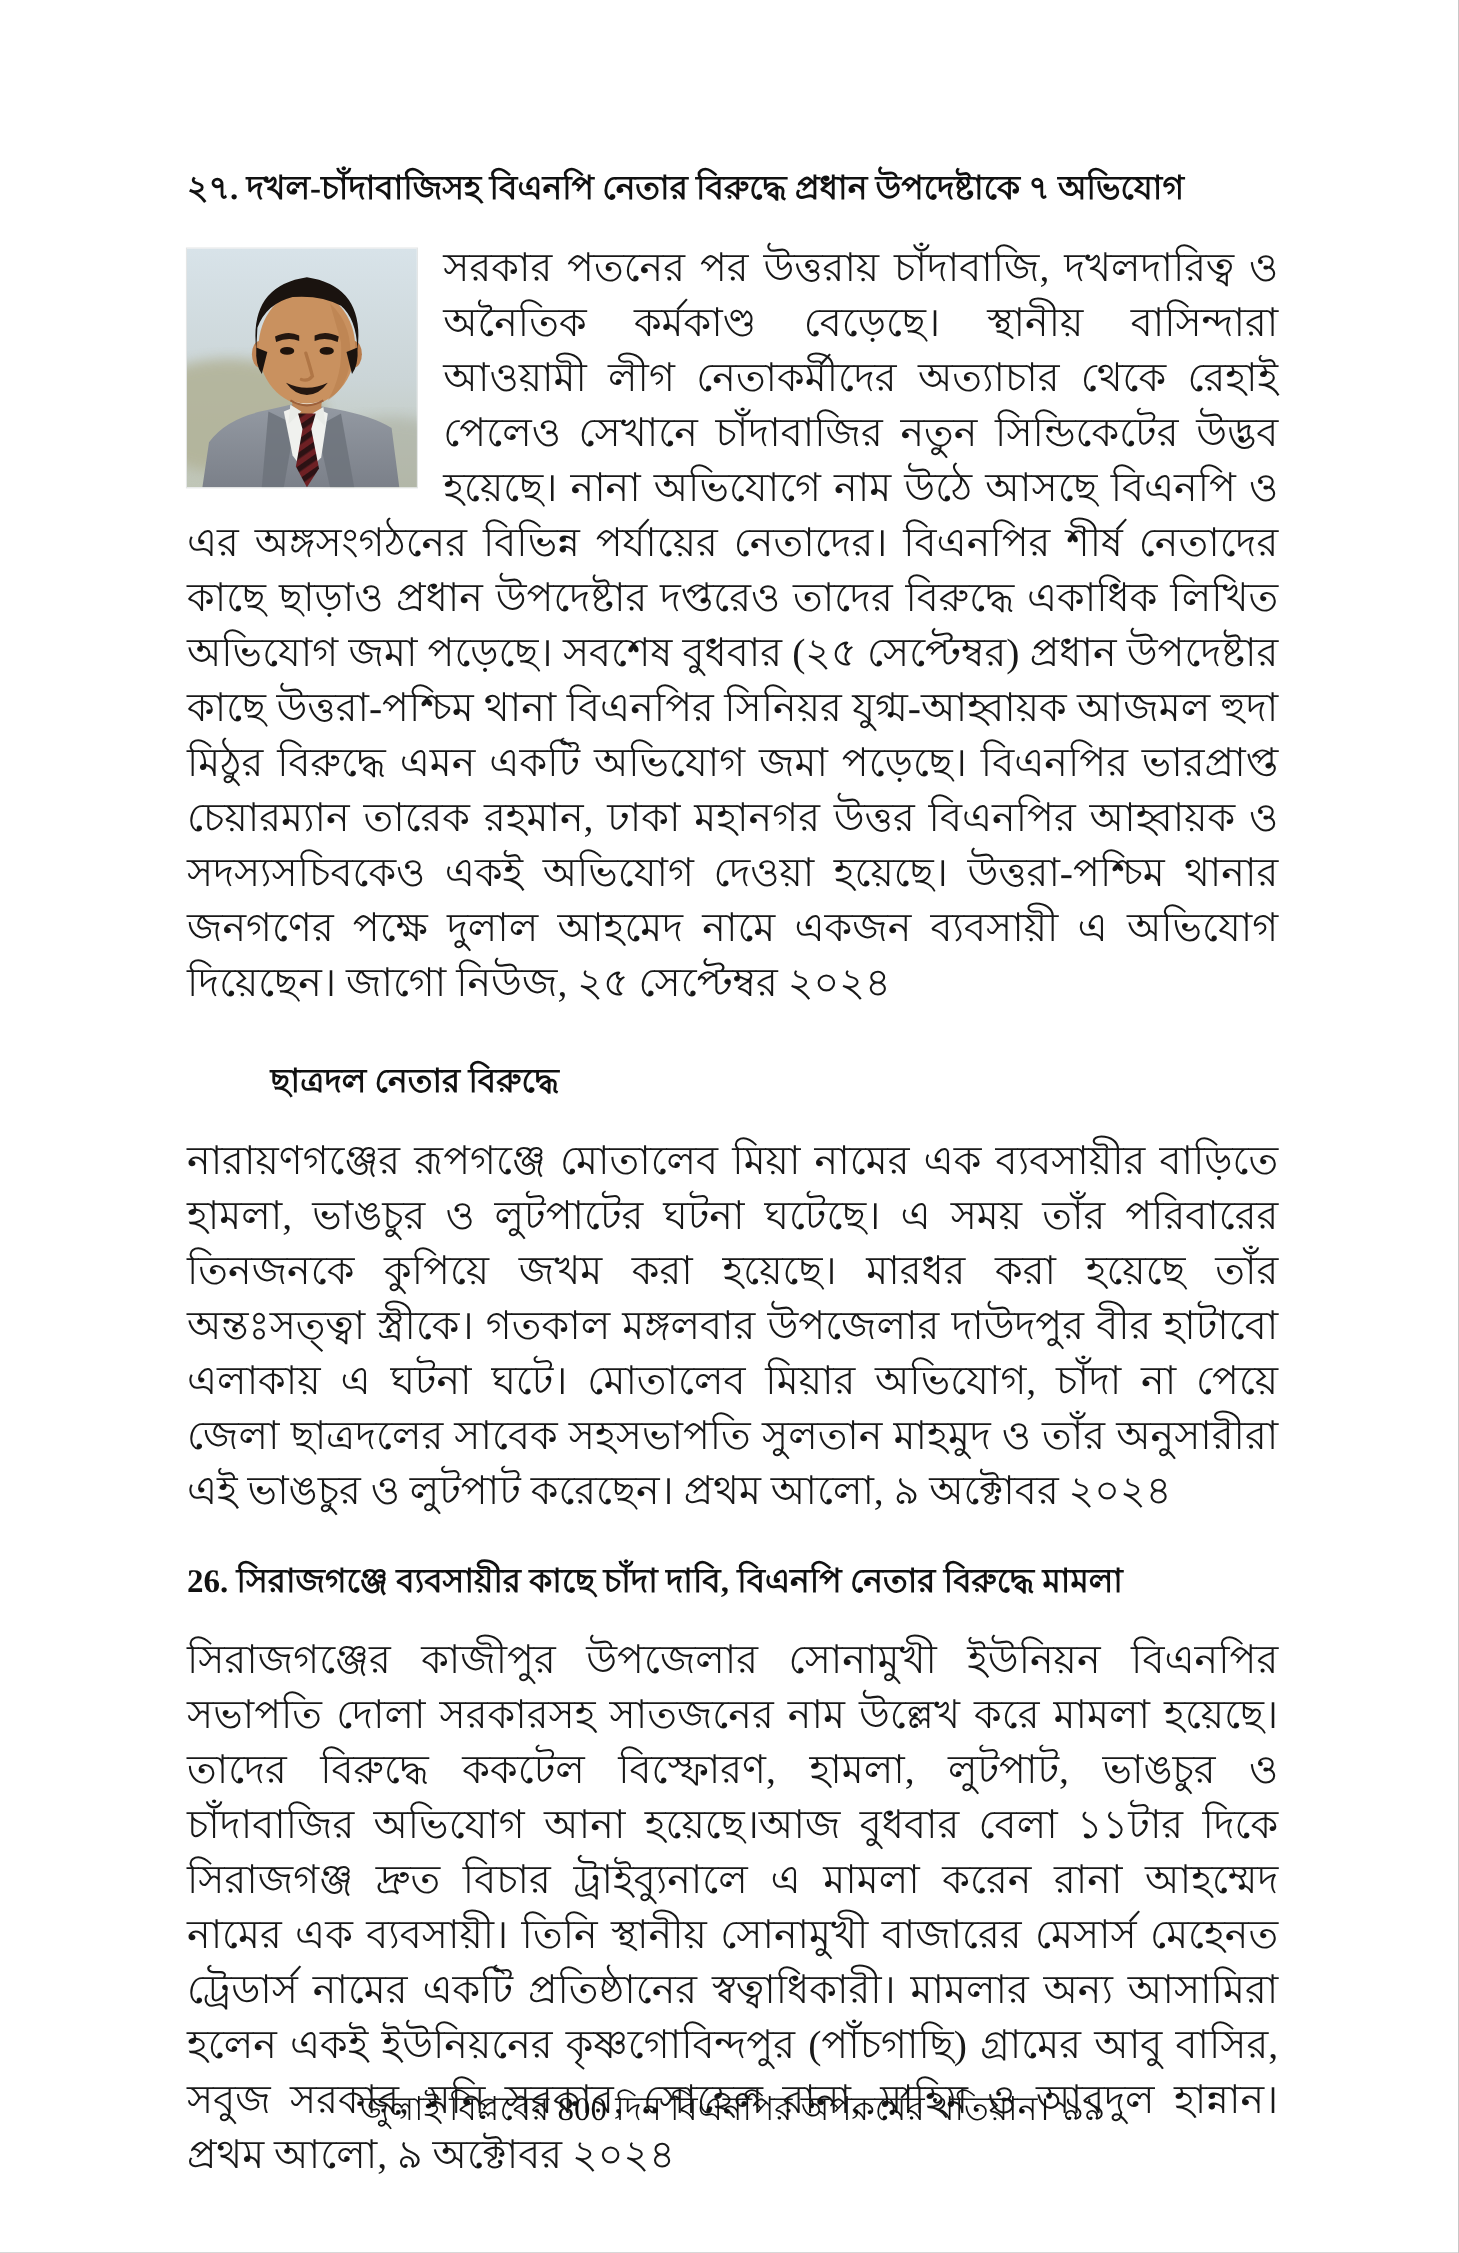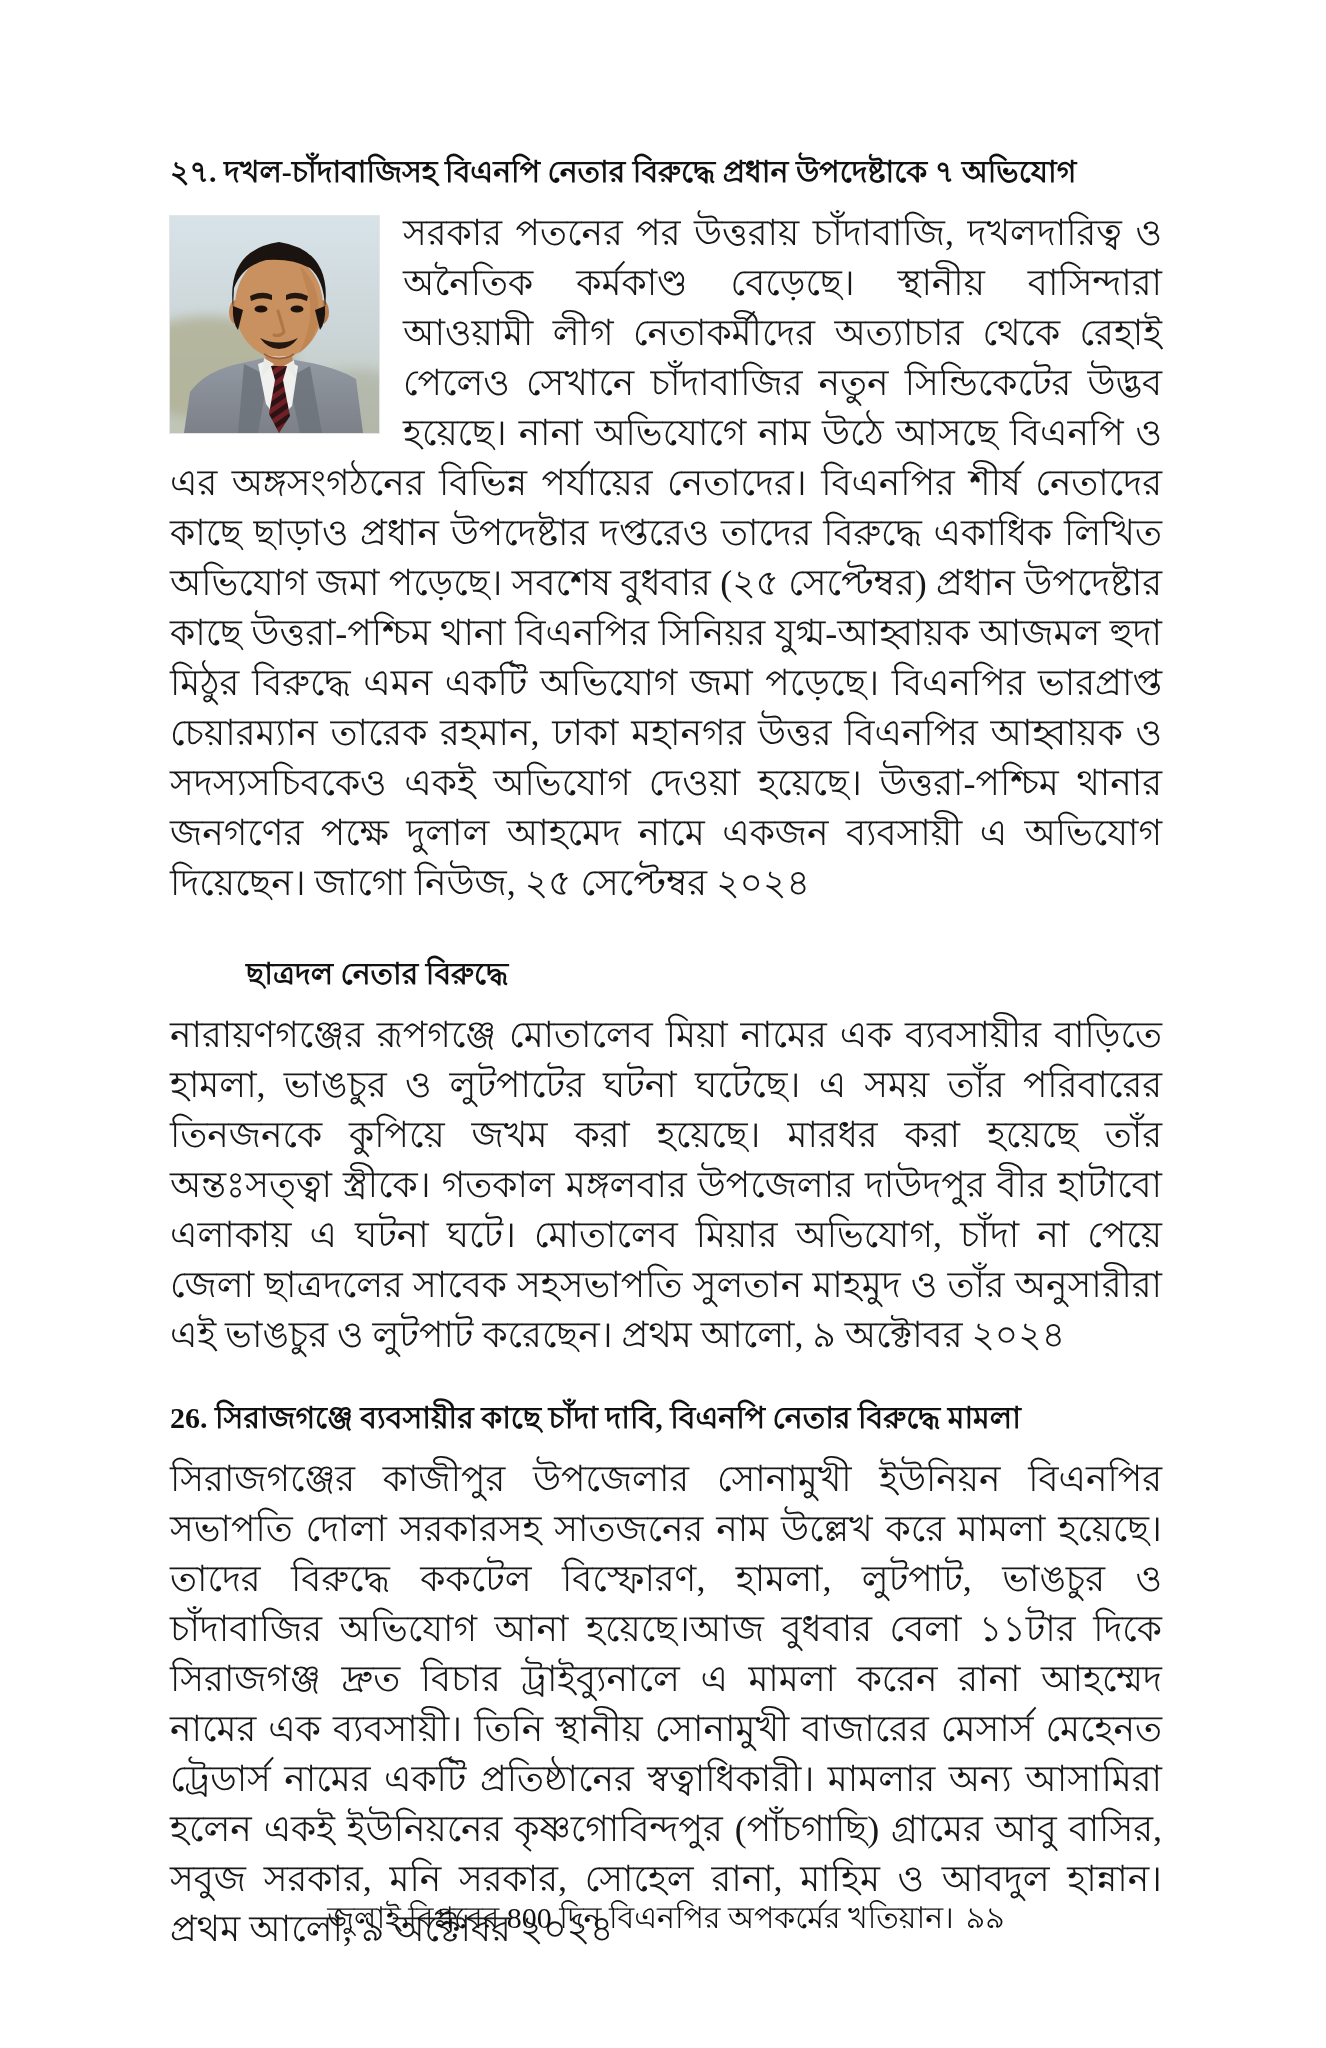--- a/index.html
+++ b/index.html
@@ -19,21 +19,21 @@
     font-size:30px; line-height:52px; font-weight:700;
     color:#111111; margin:0; padding:0;
   }
   .sec-heading .hline { display:block; }
   .sec-heading .hline.indent { padding-left:76px;margin-top:40px; }
 
   .para {
     font-size:36px; line-height:50px;
     text-align:justify; text-justify:inter-word;
     color:#181818;
-    margin:10px 0 32px 0;
+    margin:20px 0 32px 0;
   }
   .para.last { margin-bottom:0; }
 
   .photo-wrap {
     float:left;
     width:209px; height:217px;
     margin:8px 24px 25px 0;
     outline:1px solid #e4e6e6;
   }
   .photo-wrap svg { display:block; filter:blur(0.4px); }

